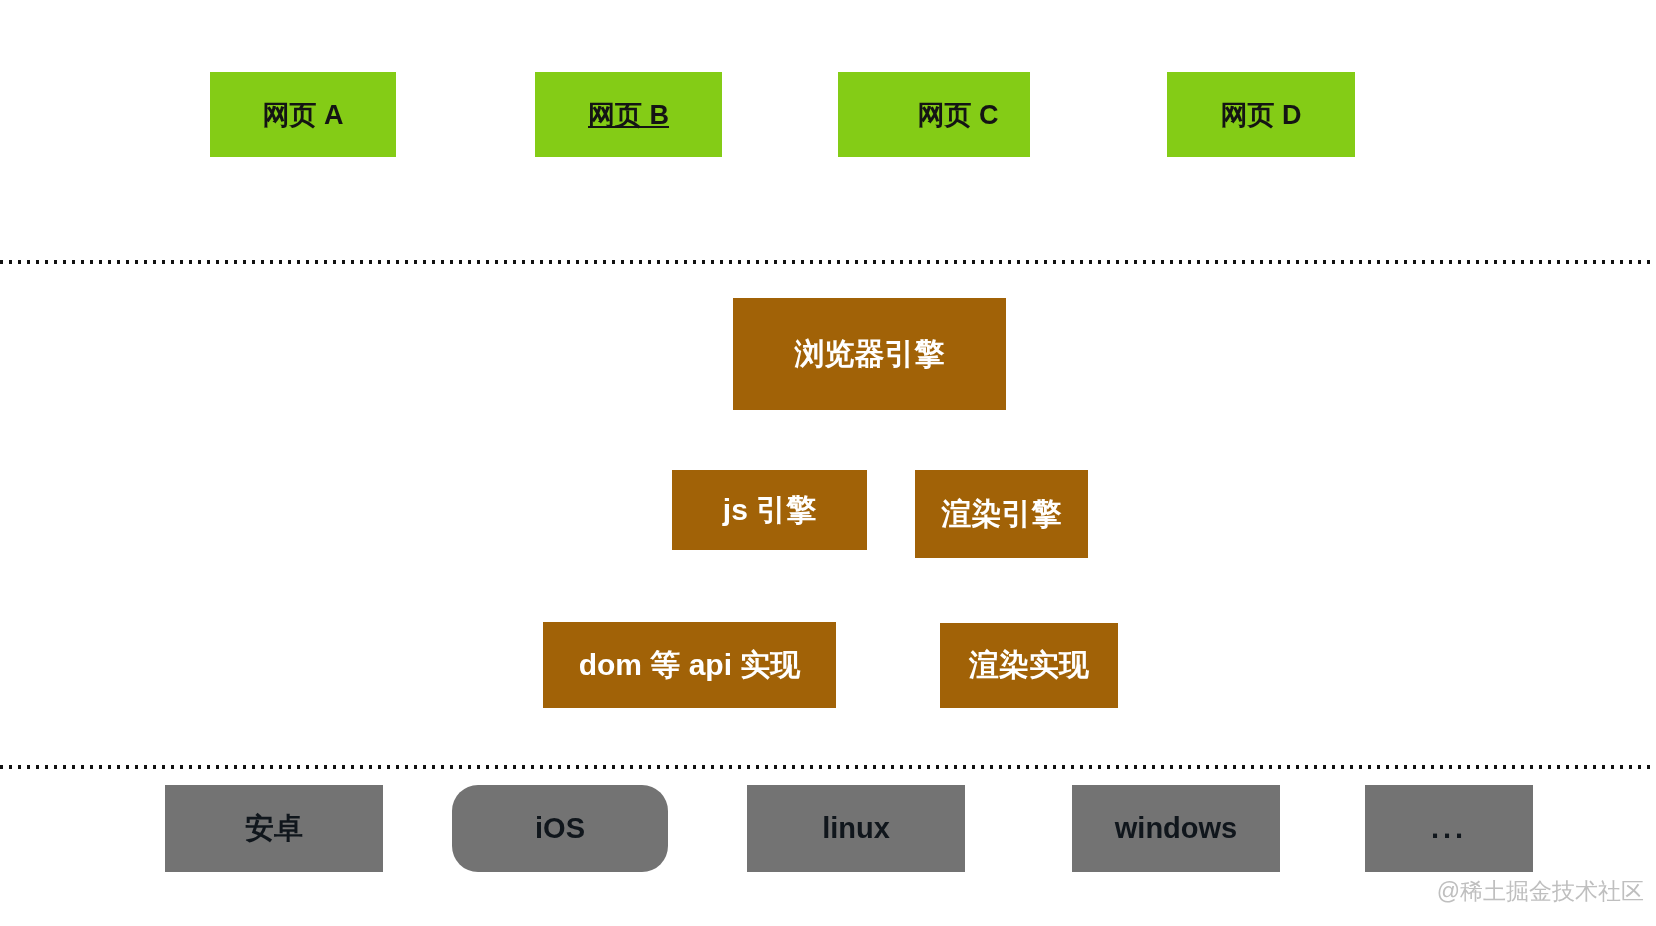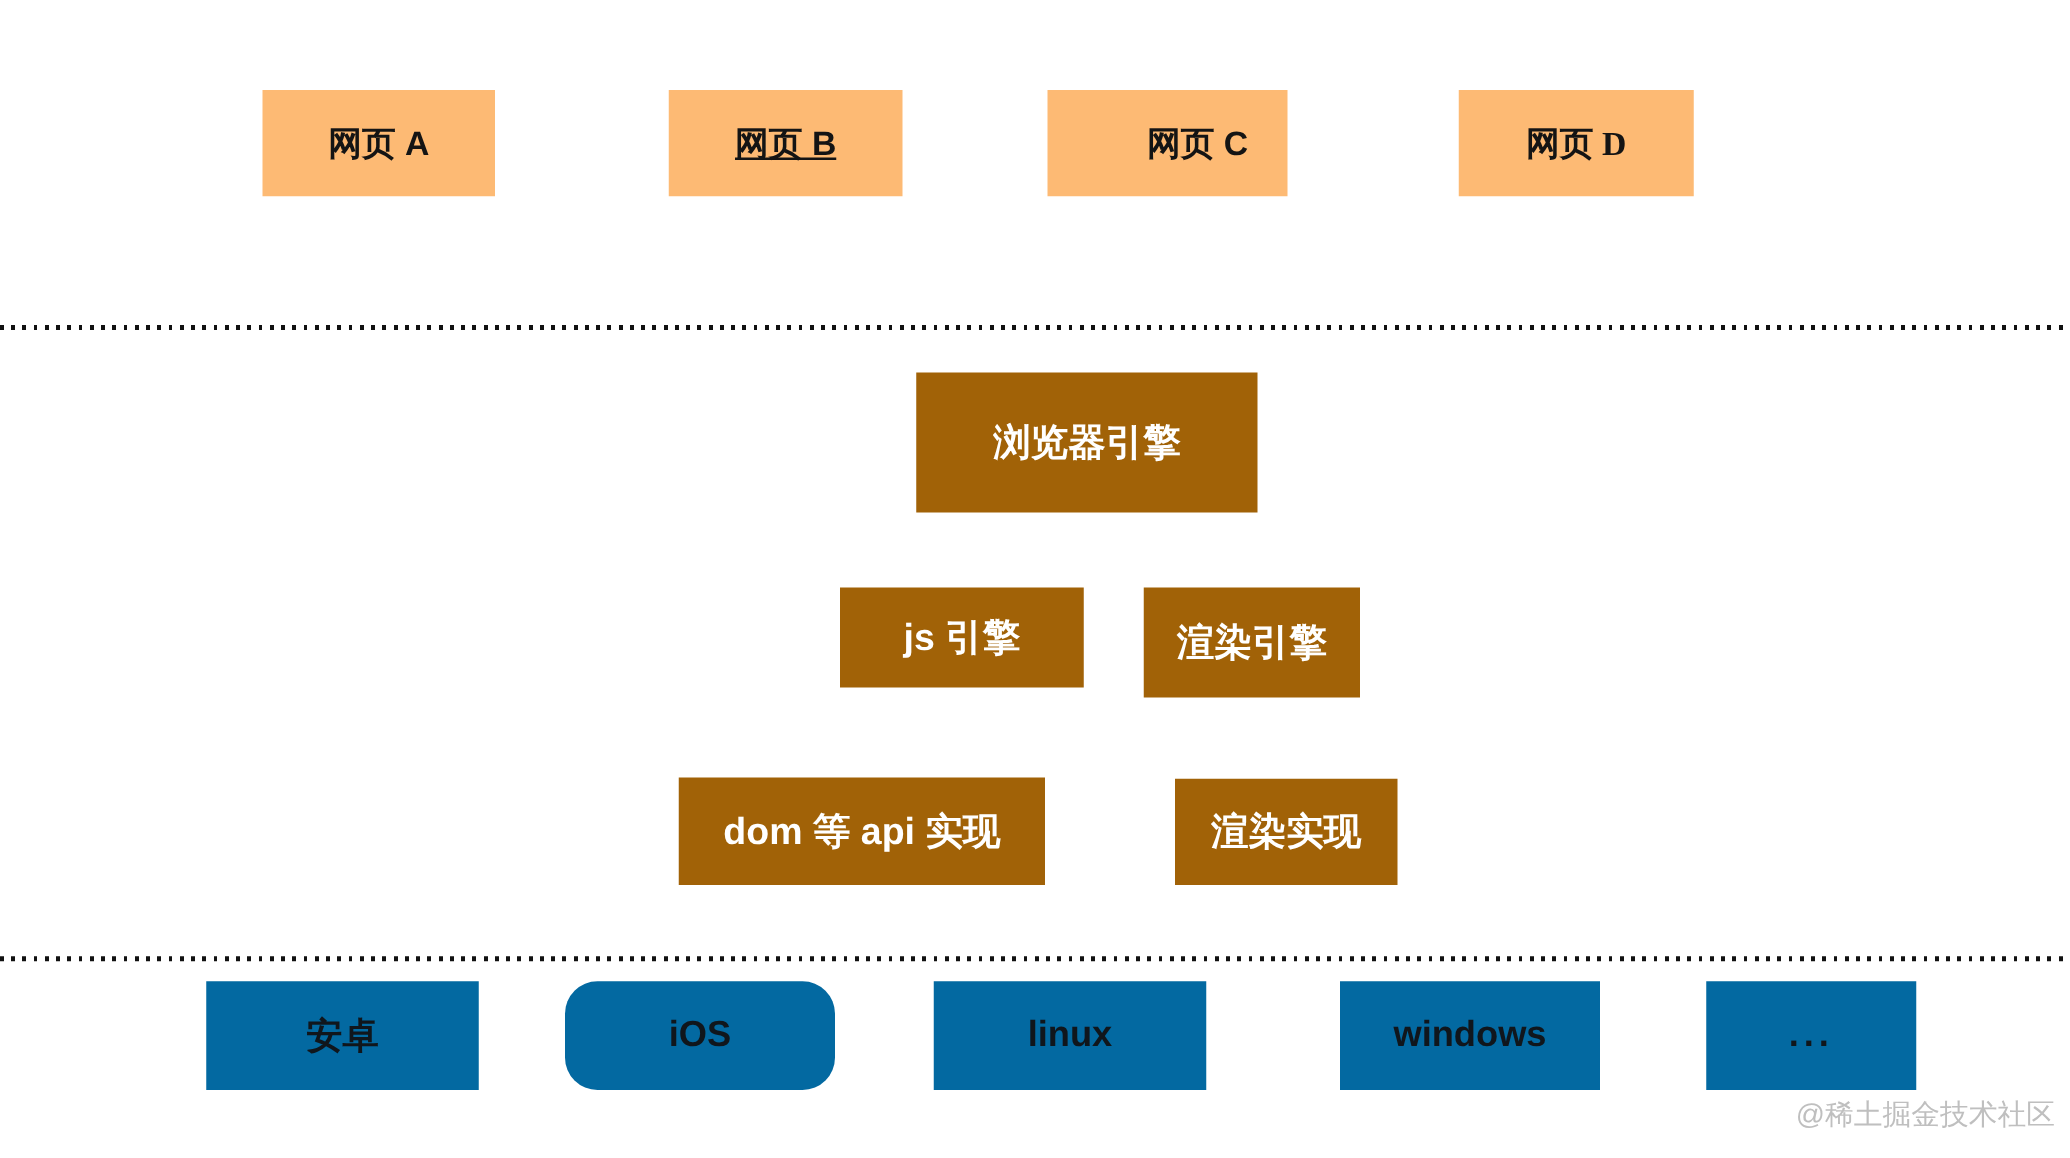--- a/index.html
+++ b/index.html
@@ -19,30 +19,30 @@
     position: absolute;
     display: flex;
     align-items: center;
     justify-content: center;
     font-weight: 700;
     text-align: center;
     box-sizing: border-box;
   }
   
   .webpage {
-    background: #fdba74;
+    background: #84cc16;
     color: #141414;
     font-size: 27px;
     top: 72px;
     height: 85px;
   }
   .webpage-a { left: 210px; width: 186px; }
   .webpage-b { left: 535px; width: 187px; text-decoration: underline; }
   .webpage-c { left: 838px; width: 192px; padding-left: 48px; }
-  .webpage-d { left: 1167px; width: 188px; font-family: Liberation Serif, serif; }
+  .webpage-d { left: 1167px; width: 188px; }
 
   
   .dotted {
     position: absolute;
     left: 0;
     width: 1656px;
     height: 4px;
     background-image: repeating-linear-gradient(to right, #111111 0px, #111111 3px, transparent 3px, transparent 9px);
   }
   .dotted-top { top: 260px; }
@@ -55,21 +55,21 @@
     font-size: 30px;
   }
   .browser-engine { left: 733px; top: 298px; width: 273px; height: 112px; }
   .js-engine      { left: 672px; top: 470px; width: 195px; height: 80px; }
   .render-engine  { left: 915px; top: 470px; width: 173px; height: 88px; }
   .dom-api-impl   { left: 543px; top: 622px; width: 293px; height: 86px; }
   .render-impl    { left: 940px; top: 623px; width: 178px; height: 85px; }
 
   
   .platform {
-    background: #0369a1;
+    background: #737373;
     color: #10161c;
     font-size: 29px;
     top: 785px;
     height: 87px;
   }
   .platform-android { left: 165px;  width: 218px; }
   .platform-ios     { left: 452px;  width: 216px; border-radius: 26px; }
   .platform-linux   { left: 747px;  width: 218px; }
   .platform-windows { left: 1072px; width: 208px; }
   .platform-more    { left: 1365px; width: 168px; letter-spacing: 4px; }

